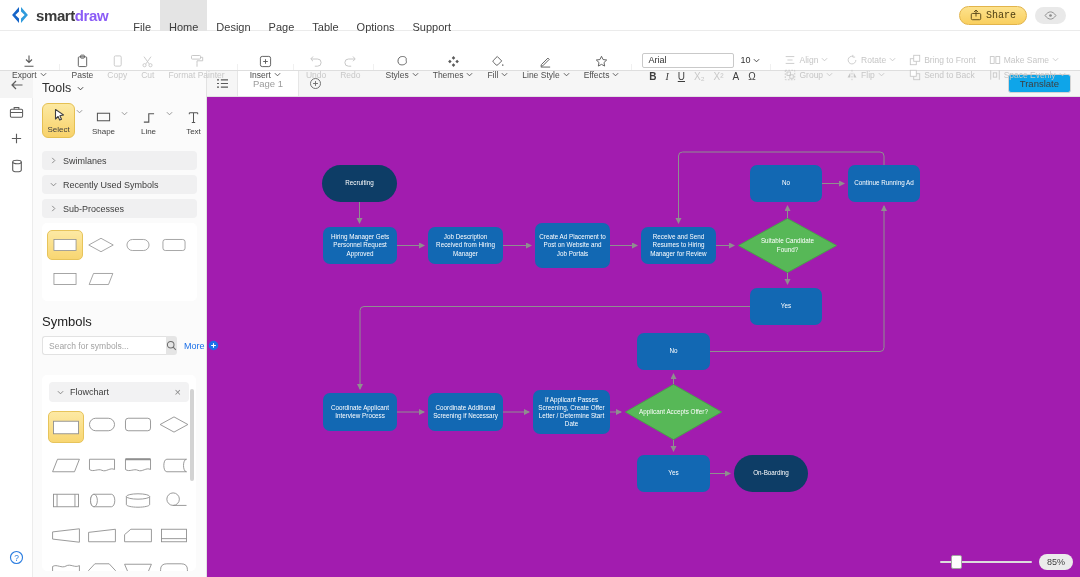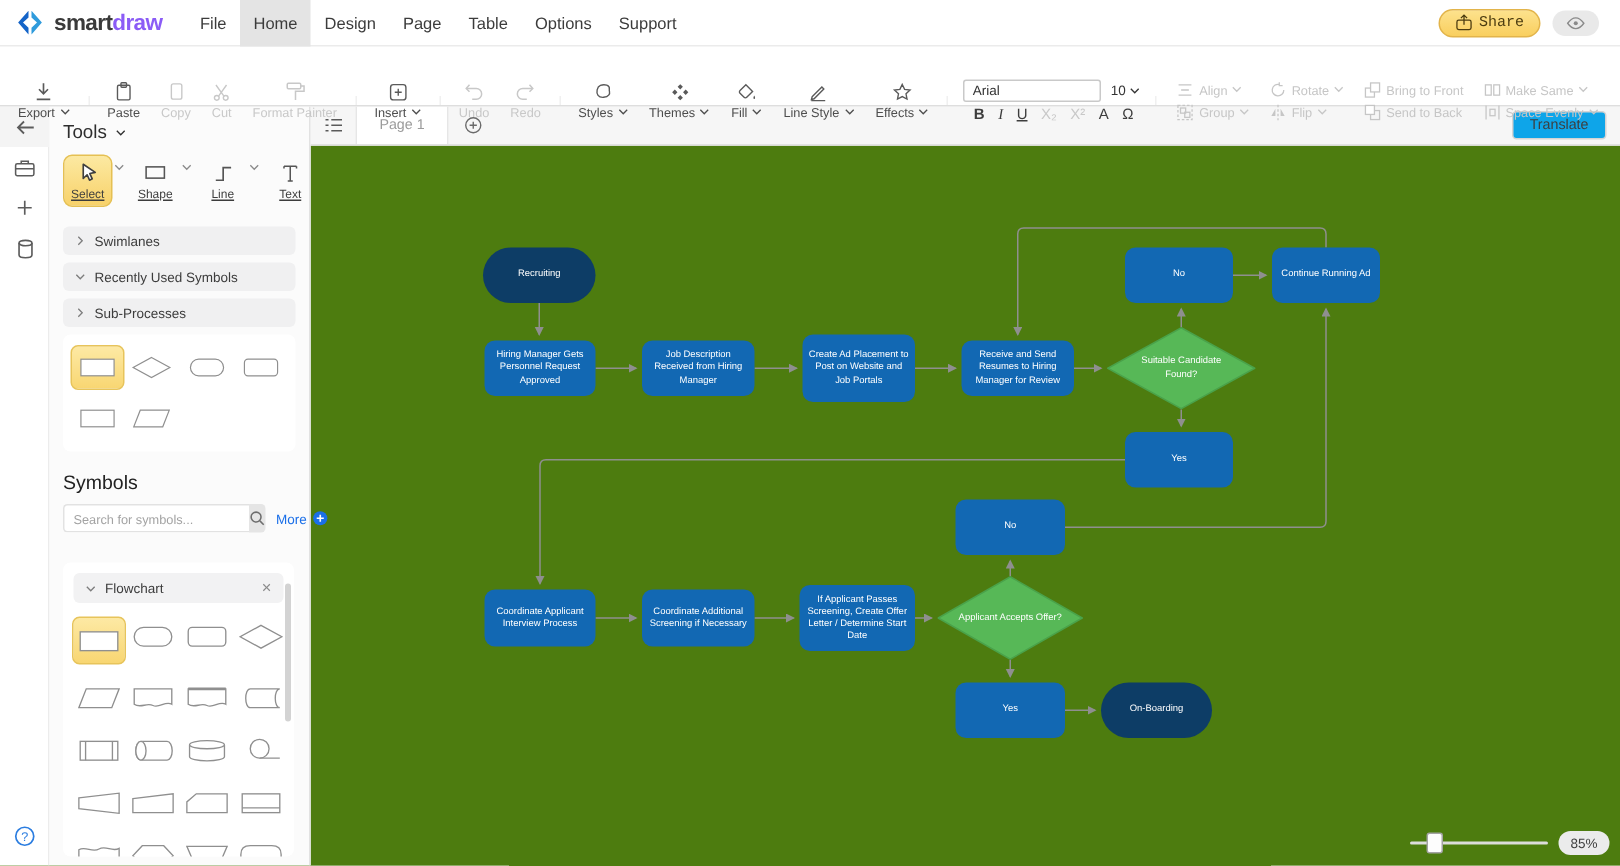--- a/index.html
+++ b/index.html
@@ -10,21 +10,21 @@
     -webkit-font-smoothing:antialiased;
   }
   svg { display:block; }
 
   
   .topbar { position:absolute; left:0; top:0; right:0; height:31px; background:#fff;
     border-bottom:1px solid #ebebeb; display:flex; align-items:center; z-index:30; }
   .logo { display:flex; align-items:center; gap:6px; padding:0 16px 0 10px; }
   .logo-text { font-size:15px; font-weight:bold; letter-spacing:-0.4px; }
   .logo-bold { color:#3a3a3a; } .logo-light { color:#8b5cf6; }
-  .menu-item { height:31px; line-height:31px; padding:1px 9px; font-size:11px; color:#3c3c3c; cursor:pointer; }
+  .menu-item { height:31px; line-height:31px; padding:12px 9px; font-size:11px; color:#3c3c3c; cursor:pointer; }
   .menu-item.active { background:#e4e4e4; }
   .topbar-right { margin-left:auto; display:flex; align-items:center; gap:8px; padding-right:14px; }
   .share-btn { height:19px; padding:0 10px; border-radius:10px; border:1px solid #e2b44b;
     background:linear-gradient(#fde28d,#f9cf5f); font-size:10px; color:#4c3c10;
     display:flex; align-items:center; gap:4px; cursor:pointer;font-family:Liberation Mono, monospace; }
   .eye-btn { height:17px; width:31px; border-radius:9px; background:#e9e9e9; color:#8a8a8a;
     display:flex; align-items:center; justify-content:center; cursor:pointer; }
 
   
   .toolbar { position:absolute; left:0; top:31px; right:0; height:40px; background:#fff;
@@ -60,21 +60,21 @@
   .rail-btn { width:33px; height:27px; display:flex; align-items:center; justify-content:center;
     color:#5c5c5c; cursor:pointer; }
   .rail-btn.first { background:#f4f4f4; }
   .rail-help { position:absolute; bottom:12px; left:0; width:33px; display:flex; justify-content:center;
     color:#2b7de0; cursor:pointer; }
 
   
   .sidepanel { position:absolute; left:33px; top:71px; bottom:0; width:174px; background:#fbfbfb;
     border-right:1px solid #e2e2e2; z-index:20; }
   .tools-header { display:flex; align-items:center; gap:6px; padding:10px 0 6px 9px; font-size:12.5px; color:#2e2e2e; cursor:pointer; }
-  .tools-row { display:flex; align-items:flex-start; padding:2px 2px 8px 9px;text-decoration:underline; }
+  .tools-row { display:flex; align-items:center; padding:2px 2px 8px 9px; }
   .tool-wrap { display:flex; align-items:flex-start; }
   .tool-item { display:flex; flex-direction:column; align-items:center; gap:3px; width:33px;
     font-size:8px; color:#3e3e3e; padding-top:5px; cursor:pointer; }
   .tool-item .tool-ic { height:14px; display:flex; align-items:center; color:#555; }
   .tool-item.active { background:linear-gradient(#fce9a2,#f8d26a); border:1px solid #e5c053;
     border-radius:6px; padding:4px 0 3px; margin-top:0; }
   .tool-chev { margin:6px 4px 0 1px; color:#8a8a8a; }
   .section-bar { margin:5px 9px; background:#f0f0f1; border-radius:4px; height:19px;
     display:flex; align-items:center; gap:6px; padding:0 8px; font-size:9px; color:#3c3c3c; cursor:pointer; }
   .section-bar .chev { color:#7c7c7c; }
@@ -109,21 +109,21 @@
   .pagebar { position:absolute; left:207px; right:0; top:71px; height:26px; background:#f6f6f6;
     border-bottom:1px solid #e2e2e2; display:flex; align-items:stretch; z-index:15; }
   .pages-icon { width:30px; display:flex; align-items:center; justify-content:center; color:#5a5a5a; cursor:pointer; }
   .page-tab { width:62px; background:#fff; border-left:1px solid #e6e6e6; border-right:1px solid #e6e6e6;
     display:flex; align-items:center; justify-content:center; font-size:9.5px; color:#9b9b9b; cursor:pointer; }
   .add-page { width:32px; display:flex; align-items:center; justify-content:center; color:#6a6a6a; cursor:pointer; }
   .translate-btn { margin-left:auto; align-self:center; margin-right:9px; background:#0ea5e9;
     border:1px solid #d4d4d4; border-radius:3px; font-size:9.5px; color:#3e3e3e; padding:3px 11px; cursor:pointer; }
 
   
-  .canvas { position:absolute; left:207px; top:97px; right:0; bottom:0; background:#4d7c0f; overflow:hidden; }
+  .canvas { position:absolute; left:207px; top:97px; right:0; bottom:0; background:#a21caf; overflow:hidden; }
   .connector-layer { position:absolute; left:0; top:0; }
   .node { position:absolute; display:flex; align-items:center; justify-content:center; text-align:center;
     color:#fff; font-size:6.3px; line-height:1.3; padding:2px 3px; cursor:pointer; }
   .node.decision { padding:0; background:transparent !important; }
   .node.decision .dec-label { position:absolute; inset:0; display:flex; align-items:center;
     justify-content:center; text-align:center; padding:0 14px; }
 
   
   .zoomctl { position:absolute; right:7px; bottom:7px; display:flex; align-items:center; gap:7px; z-index:10; }
   .slider { width:92px; height:14px; position:relative; cursor:pointer; }

